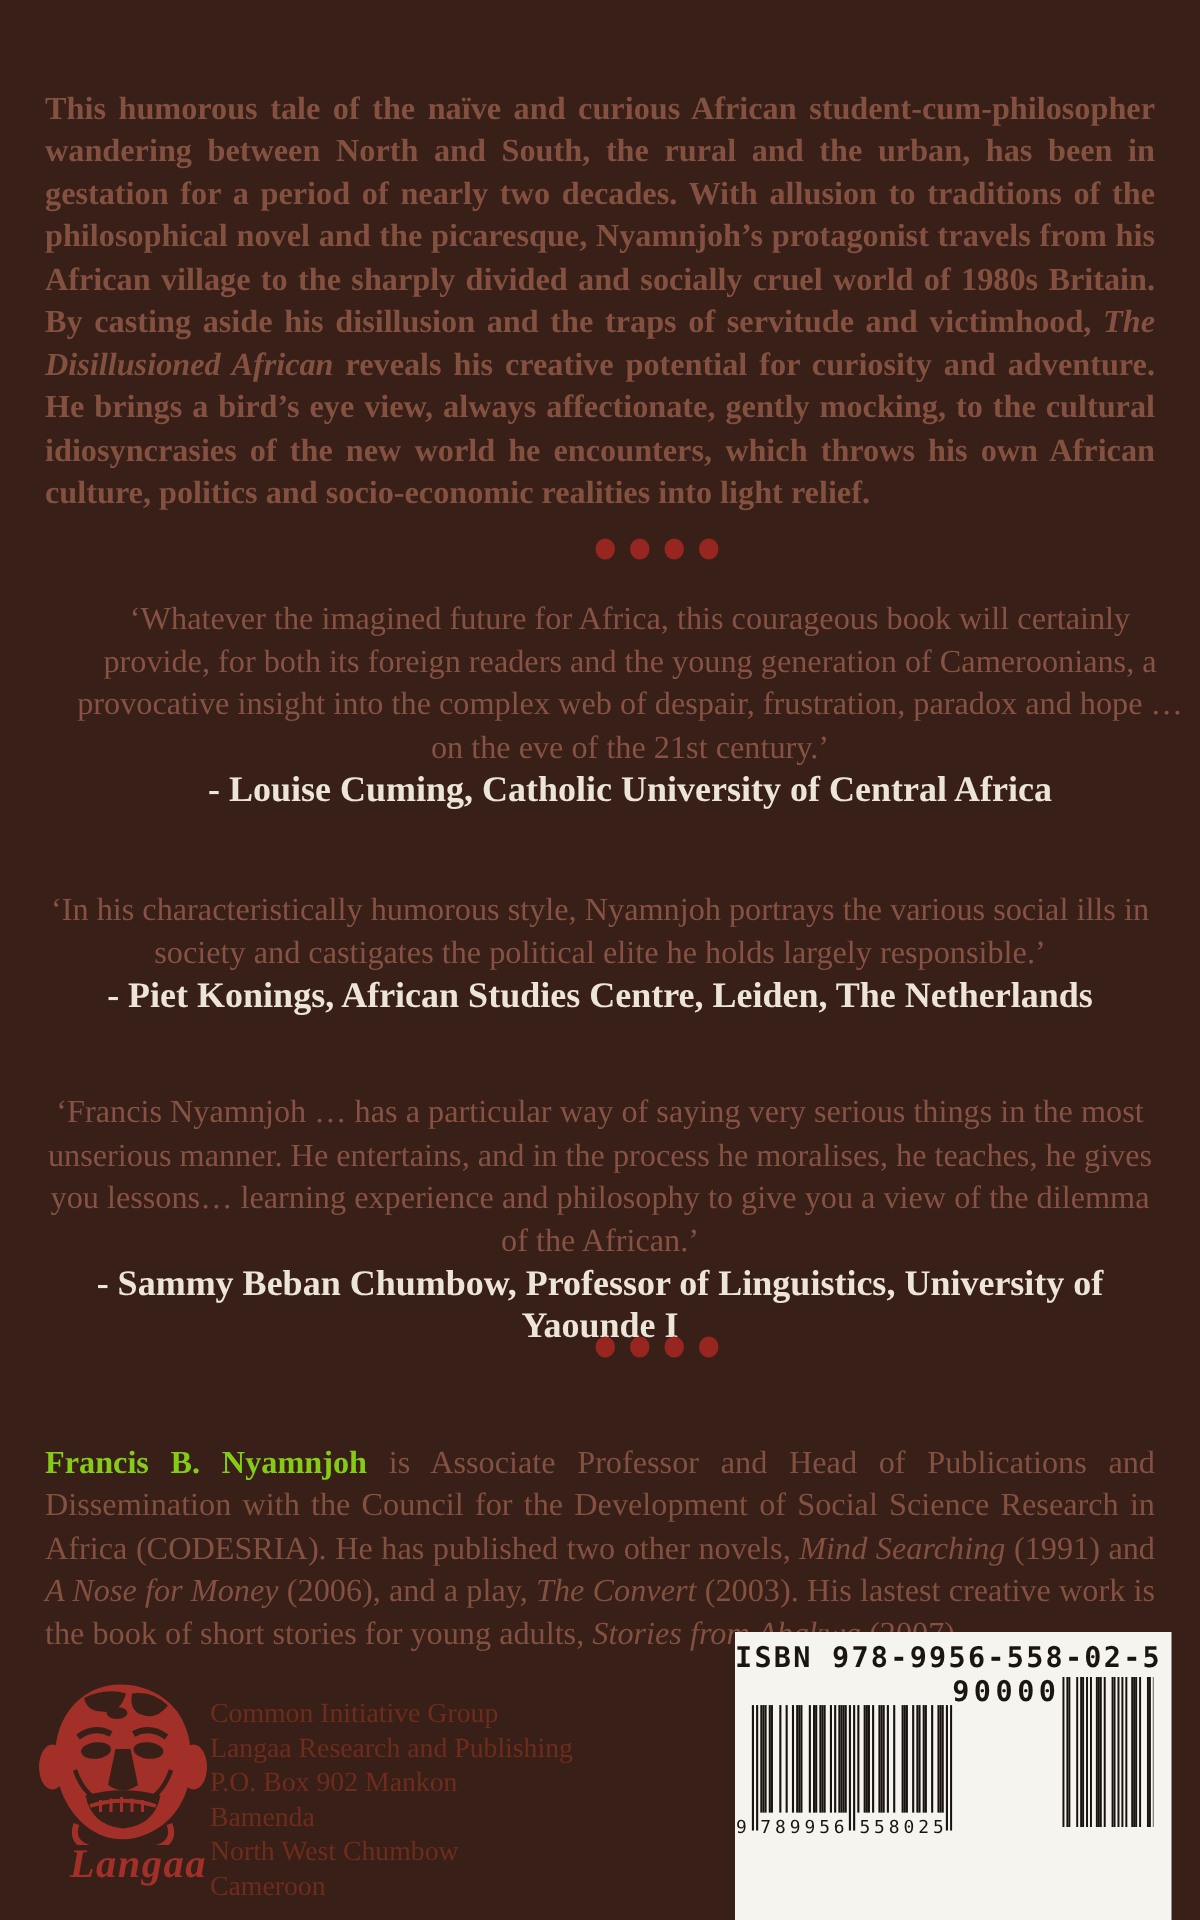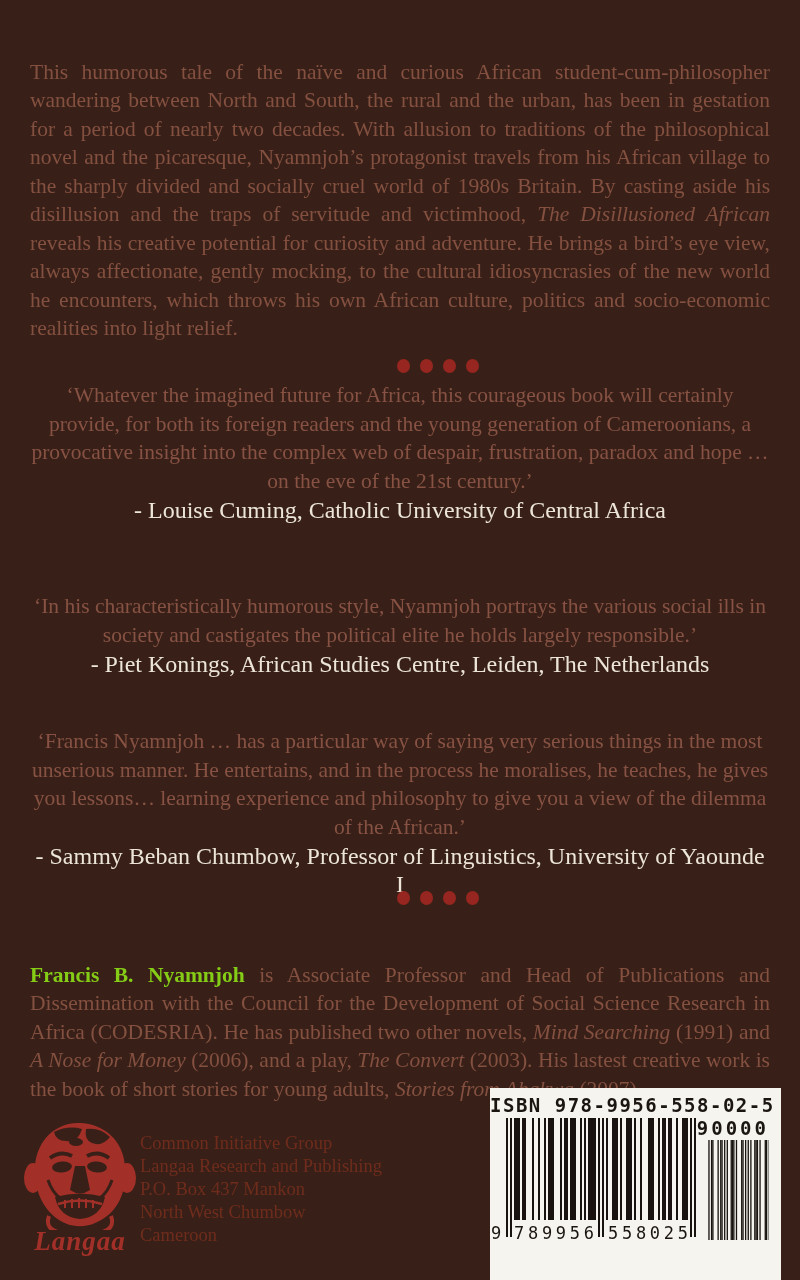--- a/index.html
+++ b/index.html
@@ -6,43 +6,43 @@
   .cover{
     position:relative;width:800px;height:1280px;overflow:hidden;
     background:#382018;
     font-family:"Liberation Serif", serif;
   }
   .body-text{
     position:absolute;left:30px;width:740px;
     font-size:21.5px;line-height:28.5px;color:#845040;
     text-align:justify;
   }
-  .synopsis{top:36px;}
+  .synopsis{top:36px;font-weight:bold;}
   .bio{top:939px;}
   .bio .bold-name{font-weight:bold;color:#84cc16;}
   .sep{
     position:absolute;left:0;width:800px;display:flex;
     justify-content:center;gap:10px;transform:translateX(38px);
   }
   .sep1{top:359px;}
   .sep2{top:891px;}
   .dot{width:13px;height:14px;border-radius:50%;background:#96261f;}
   .quote{
     position:absolute;left:30px;width:740px;text-align:center;
     font-size:21.5px;line-height:28.5px;color:#875243;
   }
-  .q1{top:381px;}
+  .q1{top:398px;margin-left:20px;}
   .q2{top:592px;}
   .q3{top:727px;}
   .attr{
-    color:#ece5d8;font-weight:normal;font-size:24px;line-height:28px;
+    color:#ece5d8;font-weight:bold;font-size:24px;line-height:28px;
     margin-top:1px;text-align:center;
   }
   
-  .logo{position:absolute;left:22px;top:1120px;width:116px;text-align:center;}
+  .logo{position:absolute;left:22px;top:1120px;width:116px;text-align:right;}
   .logo-text{
     font-style:italic;font-weight:bold;font-size:27px;color:#a33028;
     margin-top:-8px;letter-spacing:1px;
   }
   .pub{
     position:absolute;left:140px;top:1132px;
     font-size:18.5px;line-height:23px;color:#6f2c1c;
   }
   .barcode-box{
     position:absolute;left:490px;top:1088px;width:291px;height:200px;
@@ -51,21 +51,21 @@
   .isbn-line{
     font-family:"DejaVu Sans Mono", monospace;font-weight:bold;
     font-size:19px;letter-spacing:1.5px;color:#1a1510;text-align:center;
     white-space:nowrap;
   }
   .bc-row{display:flex;justify-content:space-between;align-items:flex-start;margin-top:2px;}
   .barcode-box svg rect{fill:#181310;}
   .main-bc text{
     font-family:"DejaVu Sans Mono", monospace;font-size:17px;fill:#1a1510;
   }
-  .addon-col{display:flex;flex-direction:column;align-items:flex-end;}
+  .addon-col{display:flex;flex-direction:row;align-items:flex-start;}
   .addon-label{
     font-family:"DejaVu Sans Mono", monospace;font-weight:bold;
     font-size:19px;letter-spacing:3px;color:#1a1510;line-height:20px;
     margin-bottom:2px;
   }
 </style>
 </head>
 <body>
 
 <div class="cover">
@@ -131,21 +131,22 @@
       <path d="M41,80 v8 M48,79 v9 M55,78 v10 M62,79 v9 M69,80 v8" stroke="#a33028" stroke-width="2" fill="none"></path>
 
       <path d="M25,96 Q20,110 38,113 Q56,117 74,113 Q92,110 87,96" stroke="#a33028" stroke-width="4" fill="none"></path>
     </svg>
     <div class="logo-text">Langaa</div>
   </div>
 
   <div class="pub">
     <div>Common Initiative Group</div>
     <div>Langaa Research and Publishing</div>
-    <div>P.O. Box 437 Mankon</div>
+    <div>P.O. Box 902 Mankon</div>
+    <div>Bamenda</div>
     <div>North West Chumbow</div>
     <div>Cameroon</div>
   </div>
 
   <div class="barcode-box">
     <div class="isbn-line">ISBN 978-9956-558-02-5</div>
     <div class="bc-row">
       <svg class="main-bc" width="206" height="126" viewBox="-16 0 206 126">
         <g id="bars13">
             <rect x="0" y="0" width="2" height="119"></rect>

